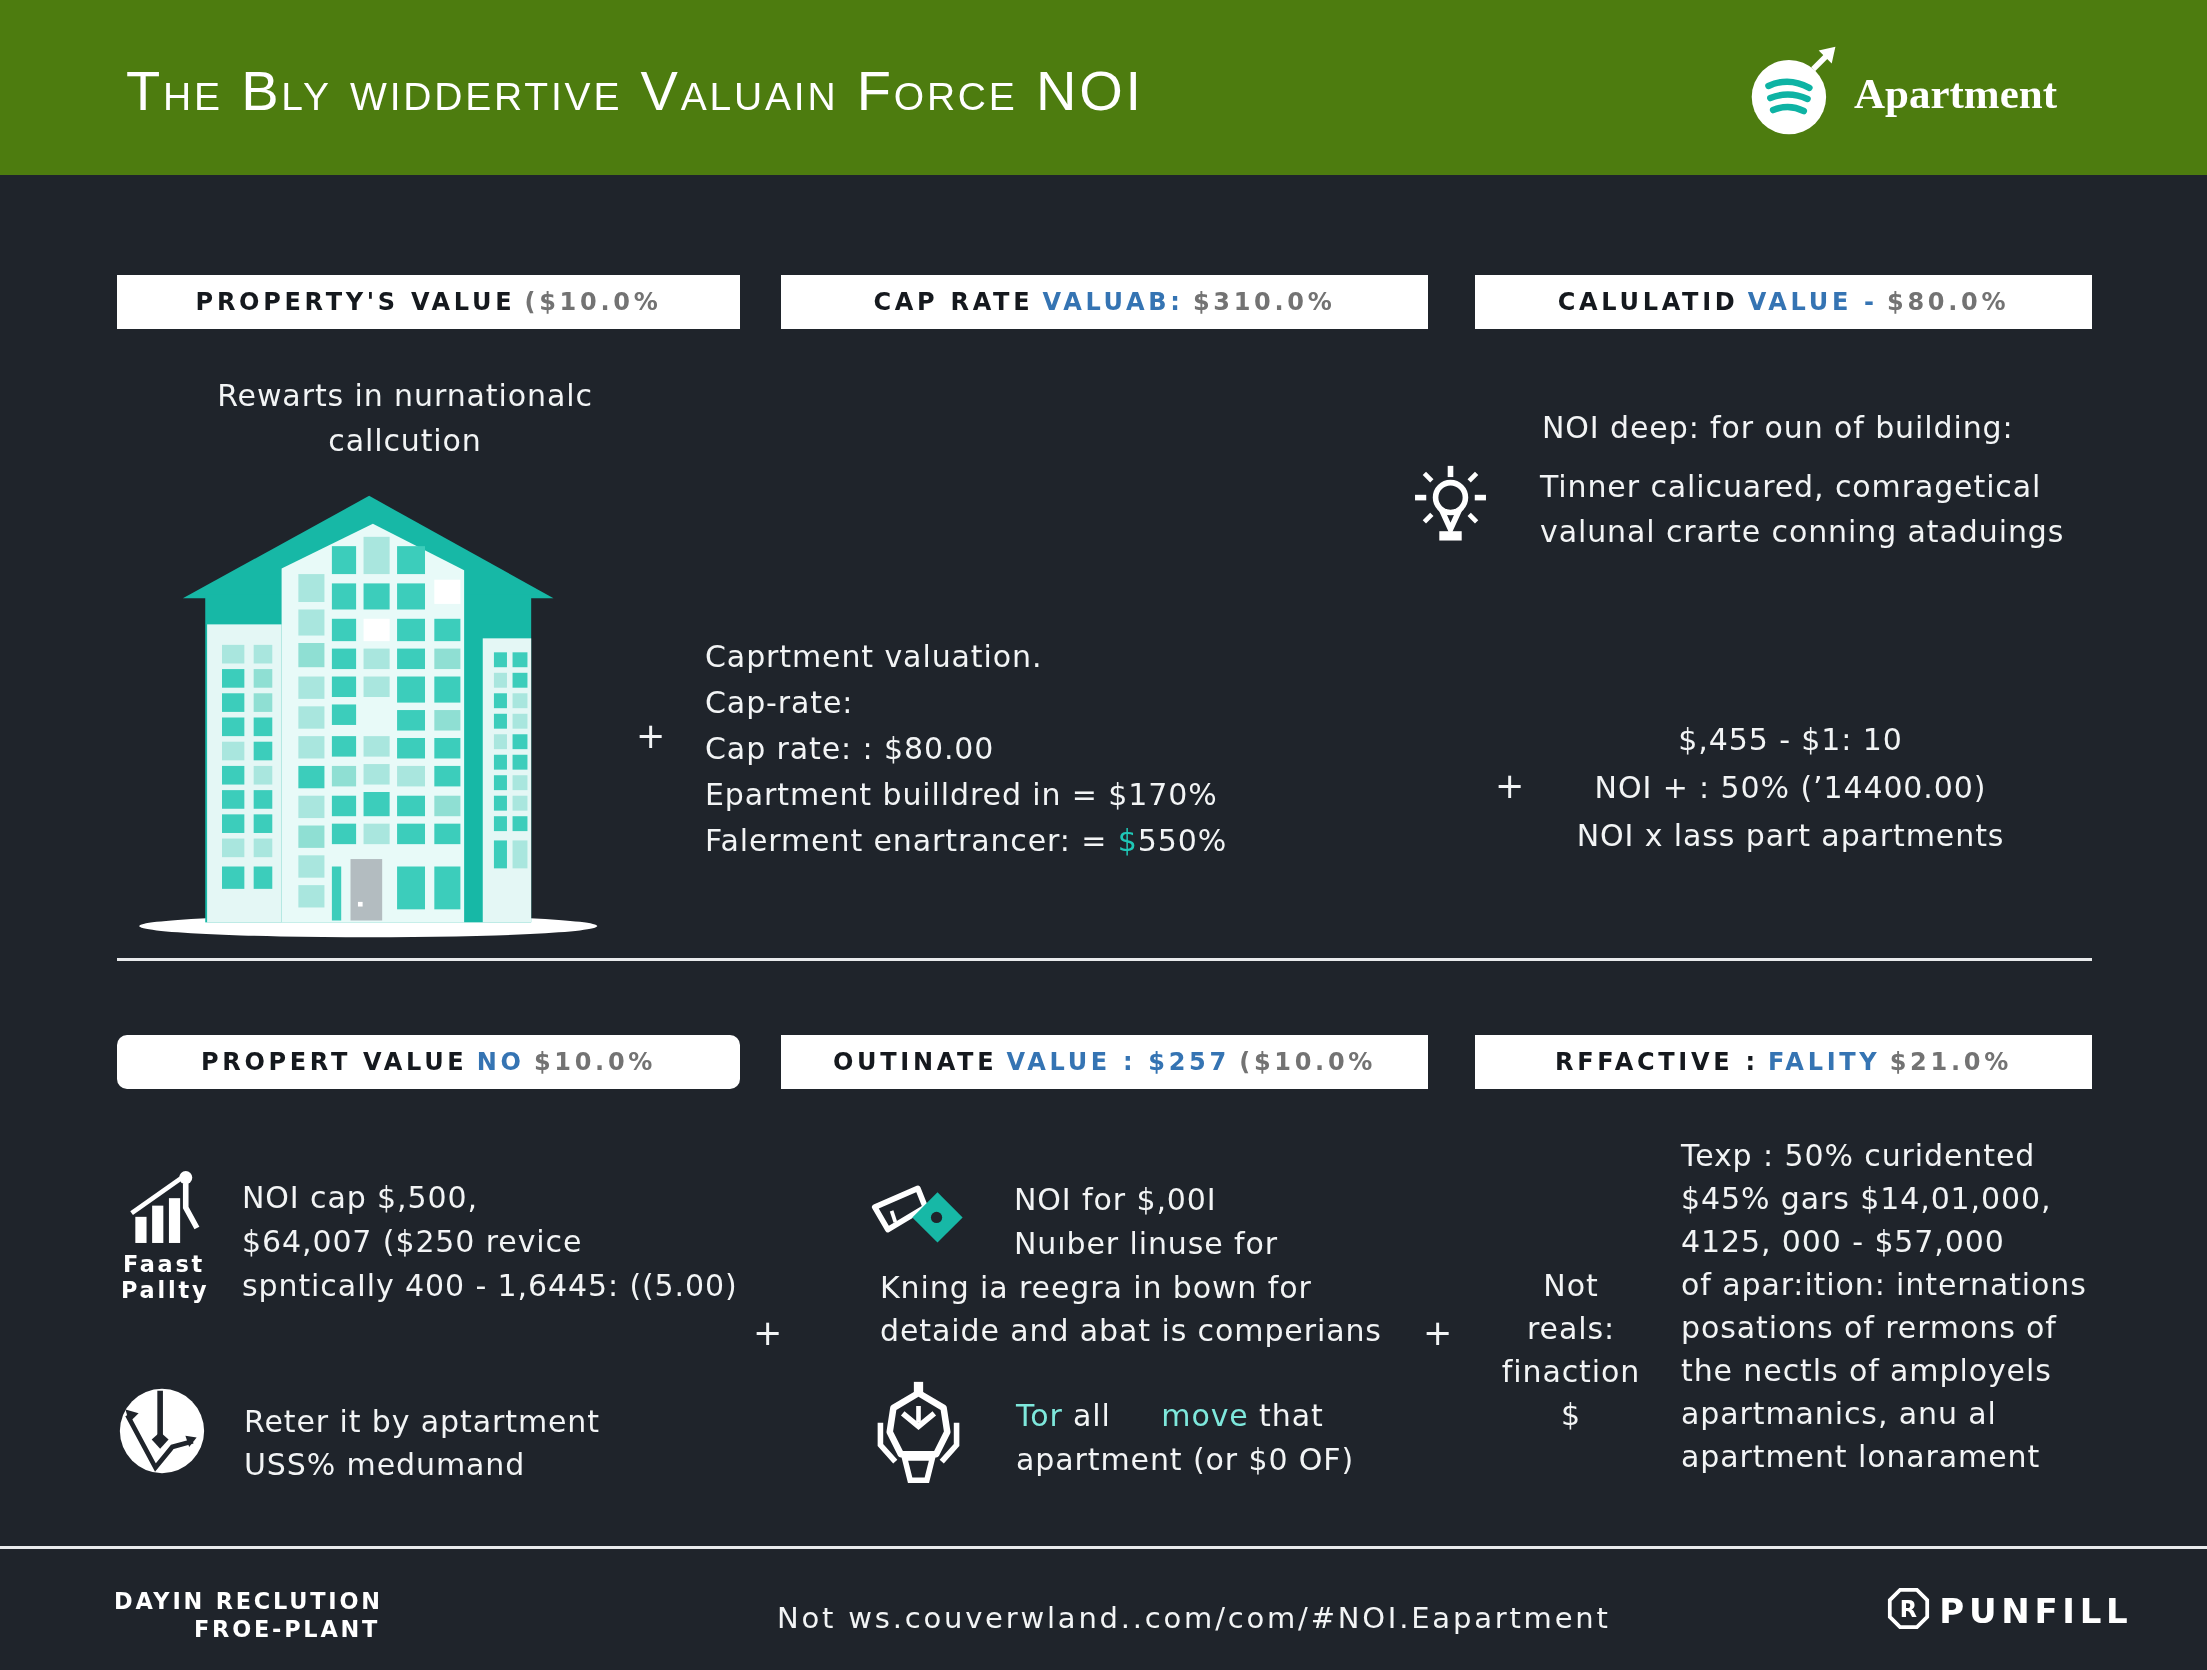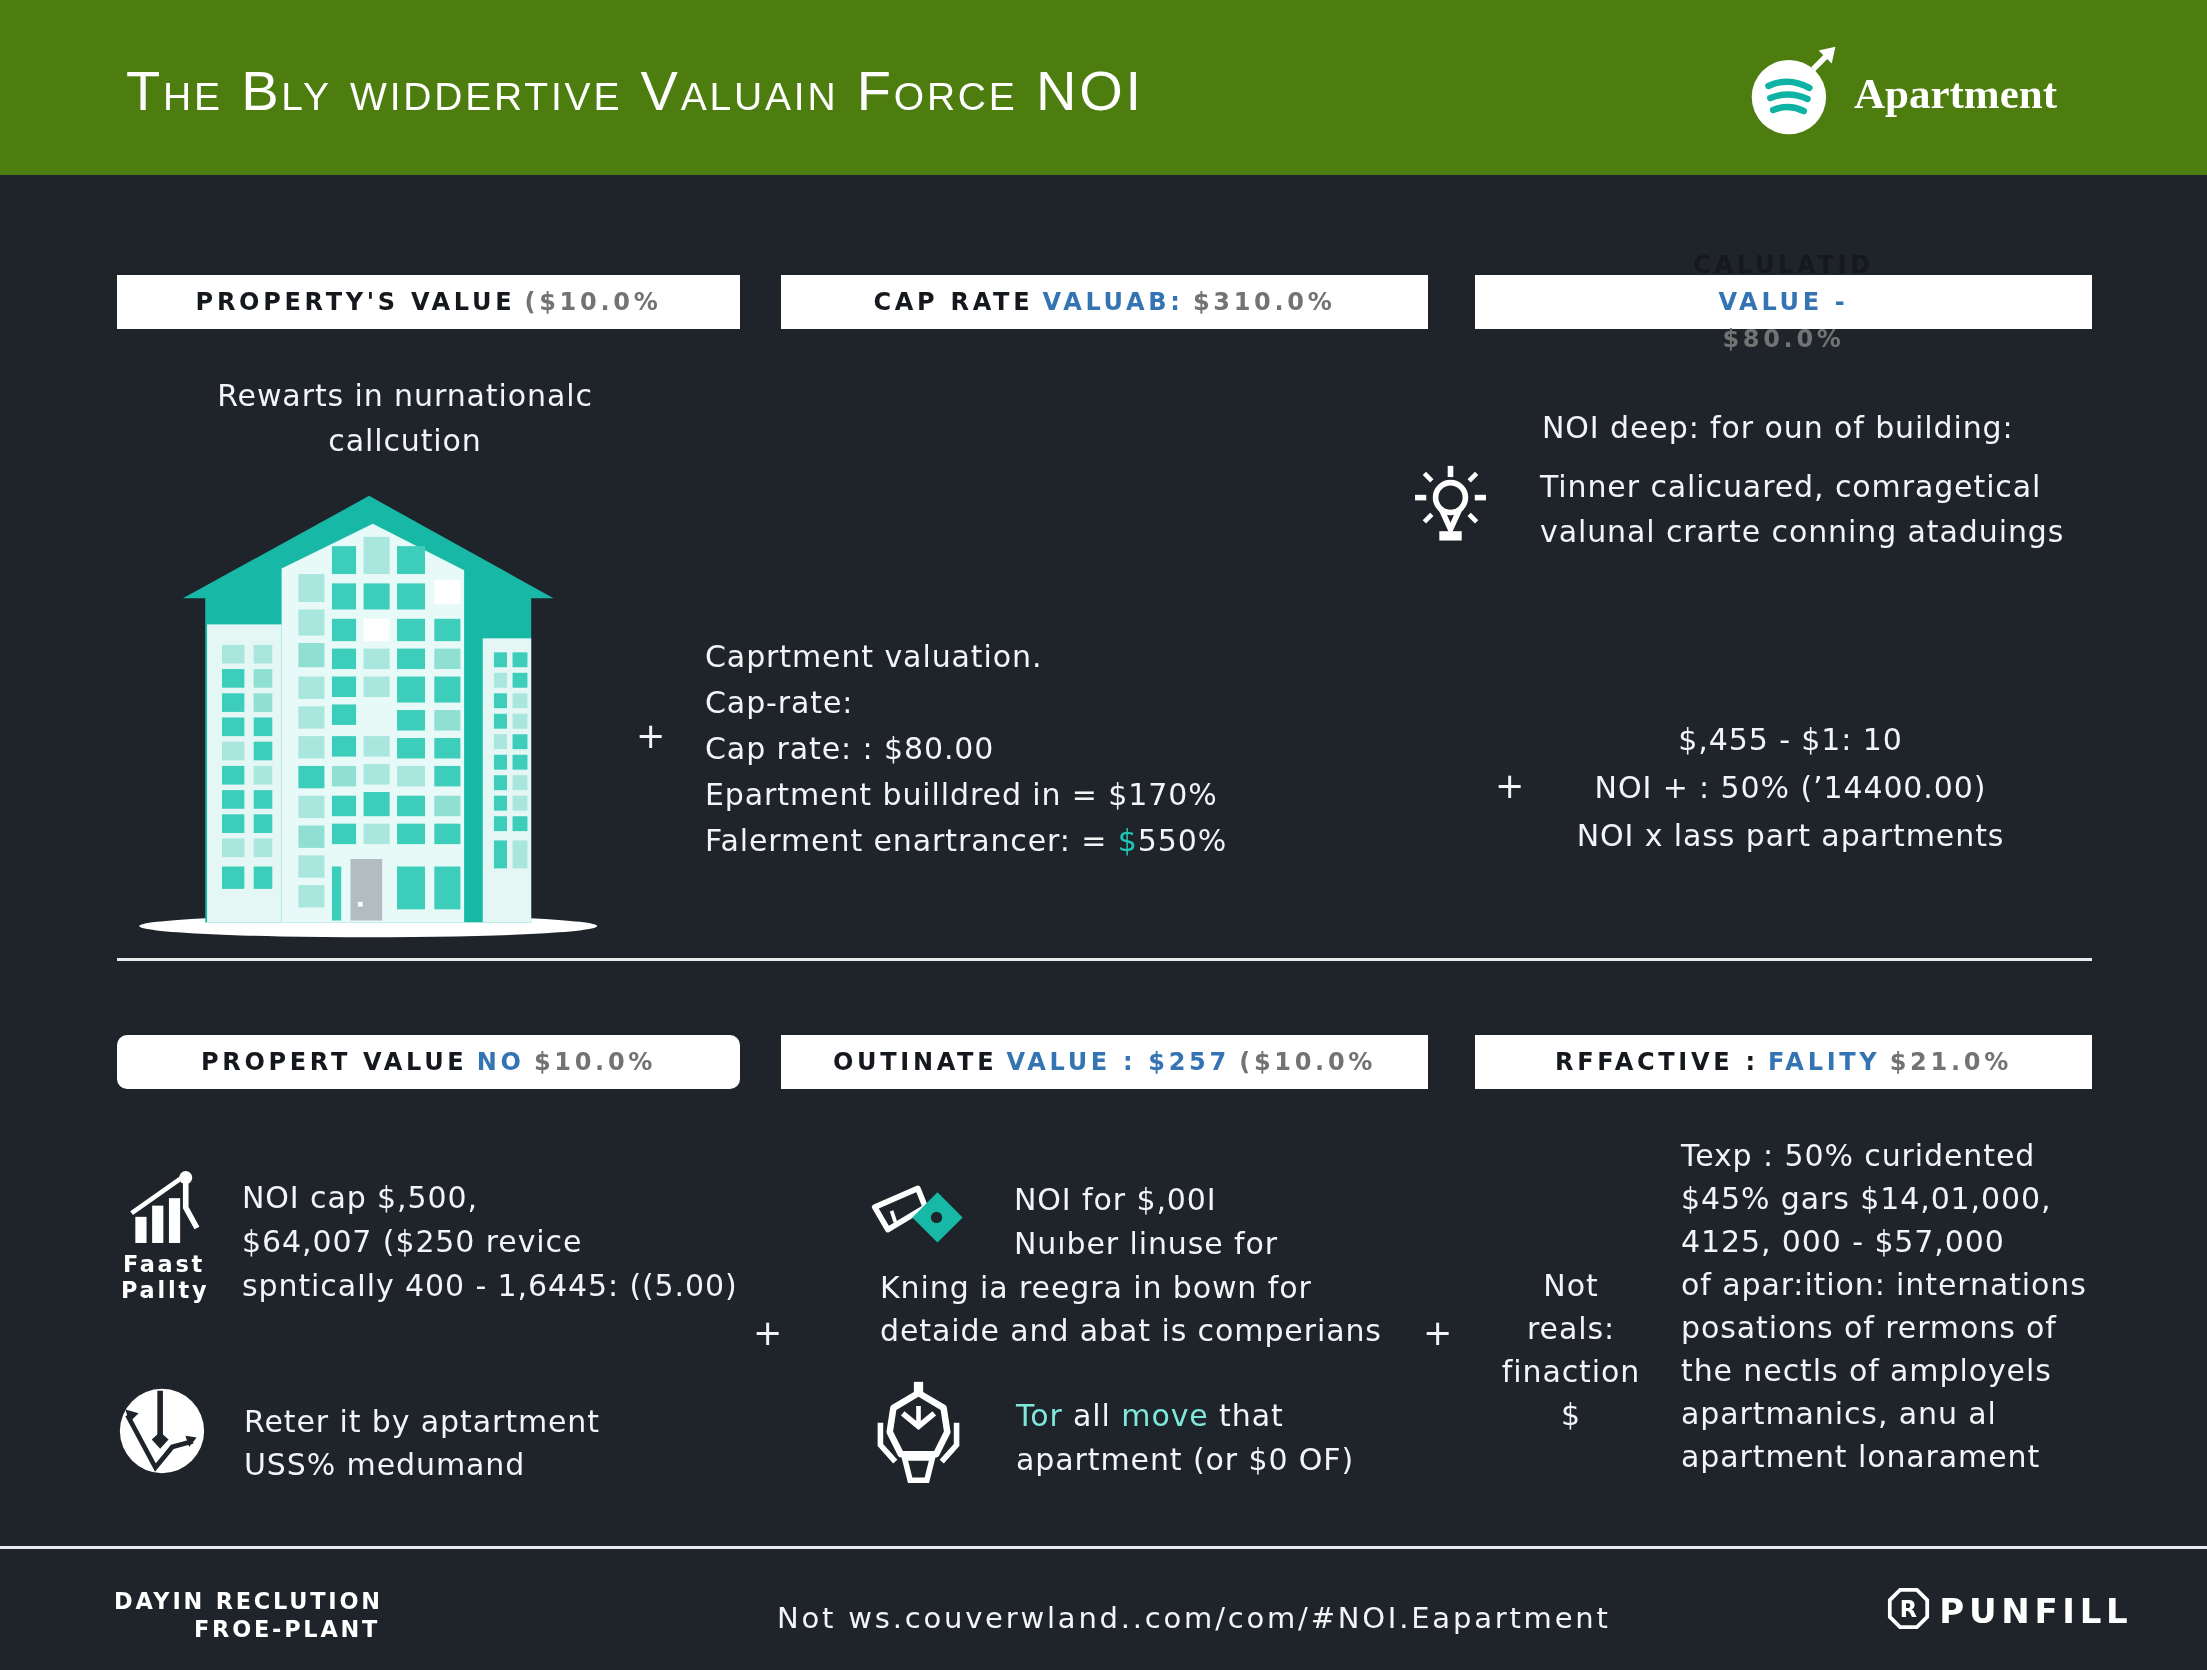--- a/index.html
+++ b/index.html
@@ -43,21 +43,21 @@
 
 <div class="label" style="left:117px; top:275px; width:623px;">
   <span class="k">PROPERTY'S VALUE</span>
   <span class="t">($10.0%</span>
 </div>
 <div class="label" style="left:781px; top:275px; width:647px;">
   <span class="k">CAP RATE</span>
   <span class="b">VALUAB:</span>
   <span class="t">$310.0%</span>
 </div>
-<div class="label" style="left:1475px; top:275px; width:617px;flex-direction:column;">
+<div class="label" style="left:1475px; top:275px; width:617px;">
   <span class="k">CALULATID</span>
   <span class="b">VALUE -</span>
   <span class="t">$80.0%</span>
 </div>
 
 <div class="txt center" style="left:172px; top:373px; width:466px;">
   <div>Rewarts in nurnationalc</div>
   <div>callcution</div>
 </div>
 <div class="icon" style="left:138px; top:494px;">
@@ -272,21 +272,21 @@
   <svg width="103" height="104" viewBox="0 0 110 112">
     <rect x="50" y="2" width="10" height="12" fill="#fff"></rect>
     <path d="M55 14 L82 30 L86 56 L74 80 L36 80 L24 56 L28 30 Z" stroke="#fff" stroke-width="7" fill="none" stroke-linejoin="round"></path>
     <path d="M38 36 L55 50 L72 36" stroke="#fff" stroke-width="6" fill="none"></path>
     <path d="M55 28 L55 46" stroke="#fff" stroke-width="5"></path>
     <path d="M14 46 L14 70 L30 88 M96 46 L96 70 L80 88" stroke="#fff" stroke-width="6" fill="none"></path>
     <path d="M40 84 L70 84 L64 108 L46 108 Z" stroke="#fff" stroke-width="6" fill="none"></path>
   </svg>
 </div>
 <div class="txt" style="left:1016px; top:1394px; line-height:44px;">
-  <div><span style="color:#7ee8dc;">Tor</span><span> all </span><span style="color:#7ee8dc;">move</span><span> that</span></div>
+  <div><span style="color:#7ee8dc;">Tor</span><span> all </span><span style="color:#7ee8dc;margin-left:40px;">move</span><span> that</span></div>
   <div>apartment (or $0 OF)</div>
 </div>
 
 <div class="plus" style="left:1423px; top:1313px;">+</div>
 <div class="txt center" style="left:1492px; top:1264px; width:158px; line-height:43px;">
   <div>Not</div>
   <div>reals:</div>
   <div>finaction</div>
   <div>$</div>
 </div>

